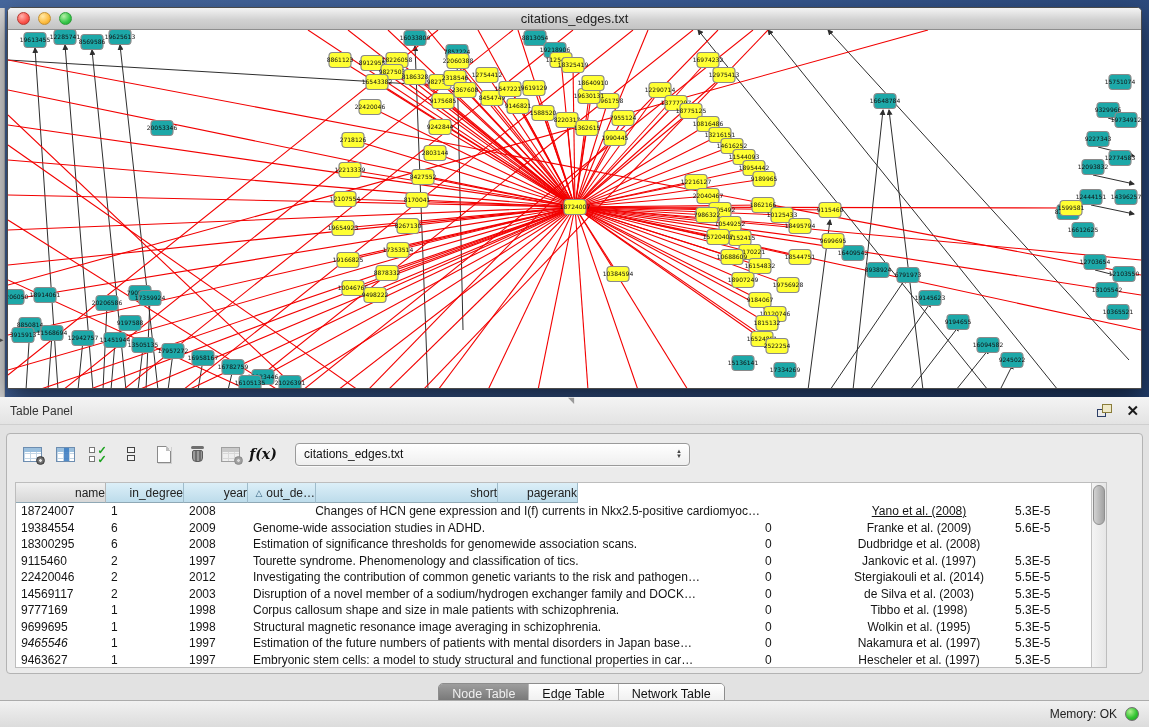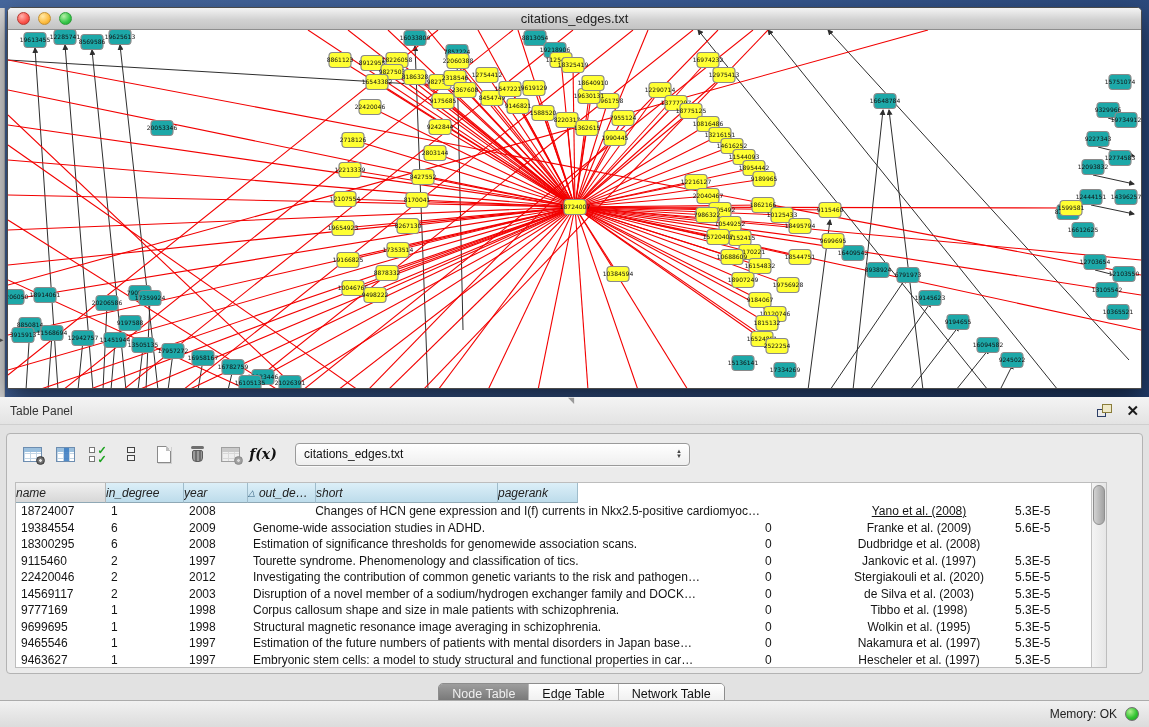--- a/index.html
+++ b/index.html
@@ -77,22 +77,22 @@
   .dropdown { margin-left:14px; width:395px; height:23px; border:1px solid #9a9a9a; border-radius:4px;
     background:linear-gradient(#ffffff,#efefef); display:flex; align-items:center;
     box-shadow:0 1px 1px rgba(255,255,255,.8), inset 0 1px 0 #fff; }
   .dropdown .val { flex:1; font-size:12px; color:#111; padding-left:8px; }
   .dropdown .arrows { width:16px; display:flex; flex-direction:column; align-items:center; line-height:5px; padding-right:4px; }
   .dropdown .arrows span { font-size:6px; color:#444; }
 
   
   .table-wrap { position:absolute; left:8px; top:48px; width:1092px; height:186px; background:#fff; border:1px solid #bdbdbd; }
   .thead { display:flex; height:20px; }
-  .th { height:20px; font-size:12px; color:#222; display:flex; align-items:center; justify-content:flex-start;
-    background:linear-gradient(#dceff8,#bddceb); border-right:1px solid #9fbccb; border-bottom:1px solid #8fa8b5; overflow:hidden; white-space:nowrap;font-style:italic; }
+  .th { height:20px; font-size:12px; color:#222; display:flex; align-items:center; justify-content:flex-end;
+    background:linear-gradient(#dceff8,#bddceb); border-right:1px solid #9fbccb; border-bottom:1px solid #8fa8b5; overflow:hidden; white-space:nowrap; }
   .th.gray { background:linear-gradient(#f0f0f0,#d7d7d7); border-right:1px solid #b5b5b5; }
   .th .sort { font-size:9px; color:#33607f; margin-right:4px; }
   .tbody { position:relative; }
   .tr { display:flex; height:16.5px; line-height:16.5px; }
   .td { font-size:12px; color:#141414; white-space:nowrap; overflow:hidden; padding-left:5px; }
   .td.center { text-align:center; padding-left:0; }
   .vscroll { position:absolute; right:0px; top:0px; width:15px; height:184px; border-left:1px solid #c2c2c2;
     background:linear-gradient(90deg,#f4f4f4,#e6e6e6); }
   .vthumb { position:absolute; left:1px; top:2px; width:12px; height:40px; border-radius:7px;
     background:linear-gradient(90deg,#d2d2d2,#a2a2a2); border:1px solid #8f8f8f; }
@@ -953,21 +953,21 @@
               <div class="td" style="width: 68px;">0</div>
               <div class="td center" style="width: 182px;">Jankovic et al. (1997)</div>
               <div class="td" style="width: 80px;">5.3E-5</div>
             </div>
             <div class="tr">
               <div class="td" style="width: 90px;">22420046</div>
               <div class="td" style="width: 78px;">2</div>
               <div class="td" style="width: 64px;">2012</div>
               <div class="td" style="width: 512px;">Investigating the contribution of common genetic variants to the risk and pathogen…</div>
               <div class="td" style="width: 68px;">0</div>
-              <div class="td center" style="width: 182px;">Stergiakouli et al. (2020)</div>
+              <div class="td center" style="width: 182px;">Stergiakouli et al. (2014)</div>
               <div class="td" style="width: 80px;">5.5E-5</div>
             </div>
             <div class="tr">
               <div class="td" style="width: 90px;">14569117</div>
               <div class="td" style="width: 78px;">2</div>
               <div class="td" style="width: 64px;">2003</div>
               <div class="td" style="width: 512px;">Disruption of a novel member of a sodium/hydrogen exchanger family and DOCK…</div>
               <div class="td" style="width: 68px;">0</div>
               <div class="td center" style="width: 182px;">de Silva et al. (2003)</div>
               <div class="td" style="width: 80px;">5.3E-5</div>
@@ -984,21 +984,21 @@
             <div class="tr">
               <div class="td" style="width: 90px;">9699695</div>
               <div class="td" style="width: 78px;">1</div>
               <div class="td" style="width: 64px;">1998</div>
               <div class="td" style="width: 512px;">Structural magnetic resonance image averaging in schizophrenia.</div>
               <div class="td" style="width: 68px;">0</div>
               <div class="td center" style="width: 182px;">Wolkin et al. (1995)</div>
               <div class="td" style="width: 80px;">5.3E-5</div>
             </div>
             <div class="tr">
-              <div class="td" style="width: 90px;">9465546</div>
+              <div class="td" style="width: 90px; font-style: italic;">9465546</div>
               <div class="td" style="width: 78px;">1</div>
               <div class="td" style="width: 64px;">1997</div>
               <div class="td" style="width: 512px;">Estimation of the future numbers of patients with mental disorders in Japan base…</div>
               <div class="td" style="width: 68px;">0</div>
               <div class="td center" style="width: 182px;">Nakamura et al. (1997)</div>
               <div class="td" style="width: 80px;">5.3E-5</div>
             </div>
             <div class="tr">
               <div class="td" style="width: 90px;">9463627</div>
               <div class="td" style="width: 78px;">1</div>

